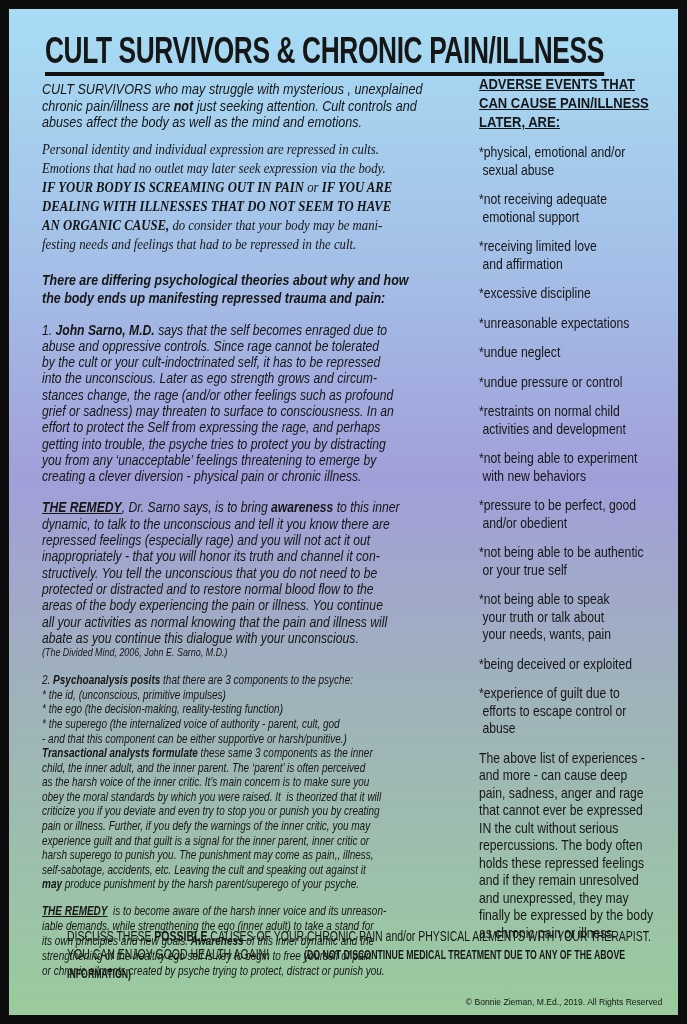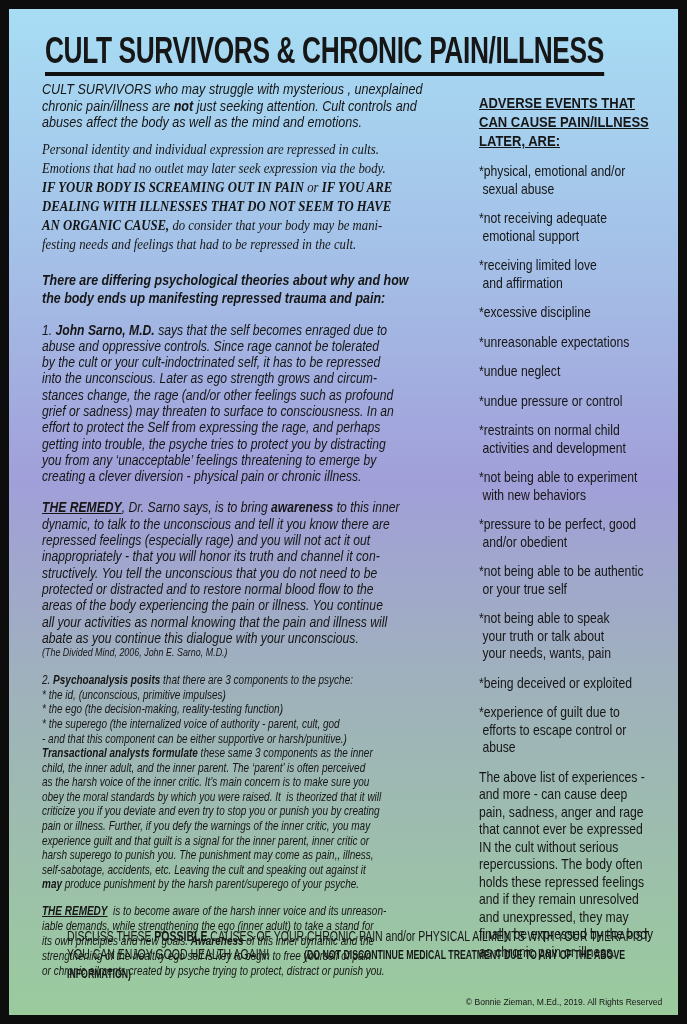--- a/index.html
+++ b/index.html
@@ -18,21 +18,21 @@
     font-family:"Liberation Sans", sans-serif;
   }
   .title{
     position:absolute; top:24px; left:36px;
     font-size:36px; font-weight:bold; line-height:1; letter-spacing:-0.5px;
     white-space:nowrap; width:max-content;
     transform:scaleX(0.73); transform-origin:0 0;
     padding-bottom:3px; border-bottom:4px solid #111;
   }
   .left-col{position:absolute; left:33px; top:72px; width:412px;font-style:italic;}
-  .right-col{position:absolute; left:470px; top:84px; width:196px;}
+  .right-col{position:absolute; left:470px; top:65px; width:196px;}
   .fit{
     transform:scaleX(var(--sx,1)); transform-origin:0 0;
     width:calc(100% / var(--sx,1));
     white-space:pre-wrap;
   }
   .p1{font-size:15px; line-height:16.5px; --sx:0.84; margin-bottom:9px;}
   .p2{font-family:"Liberation Serif", serif; font-size:15px; line-height:19px; --sx:0.85; margin-bottom:17px;}
   .p3{font-size:15px; line-height:18.5px; font-weight:bold; --sx:0.83; margin-bottom:14px;}
   .p4{font-size:15px; line-height:16.3px; --sx:0.81; margin-bottom:15px;}
   .p5{font-size:15px; line-height:16.3px; --sx:0.81; margin-bottom:0;}

